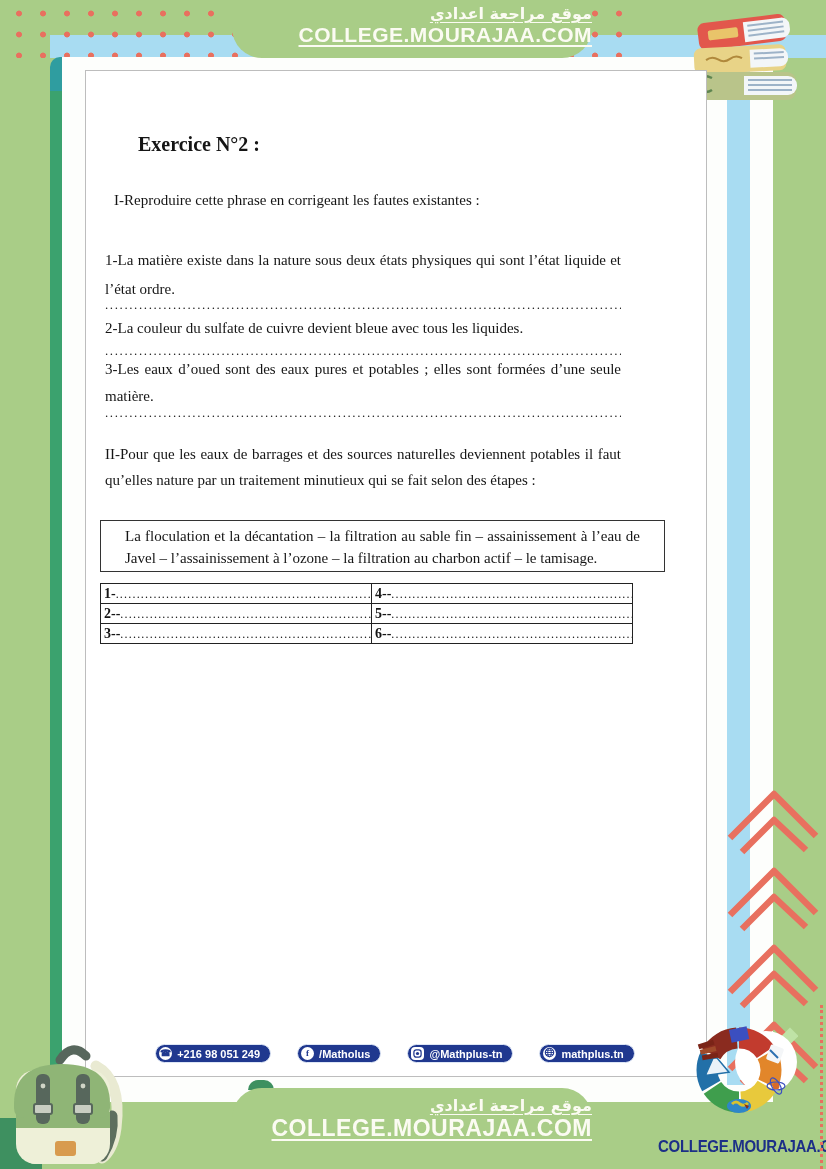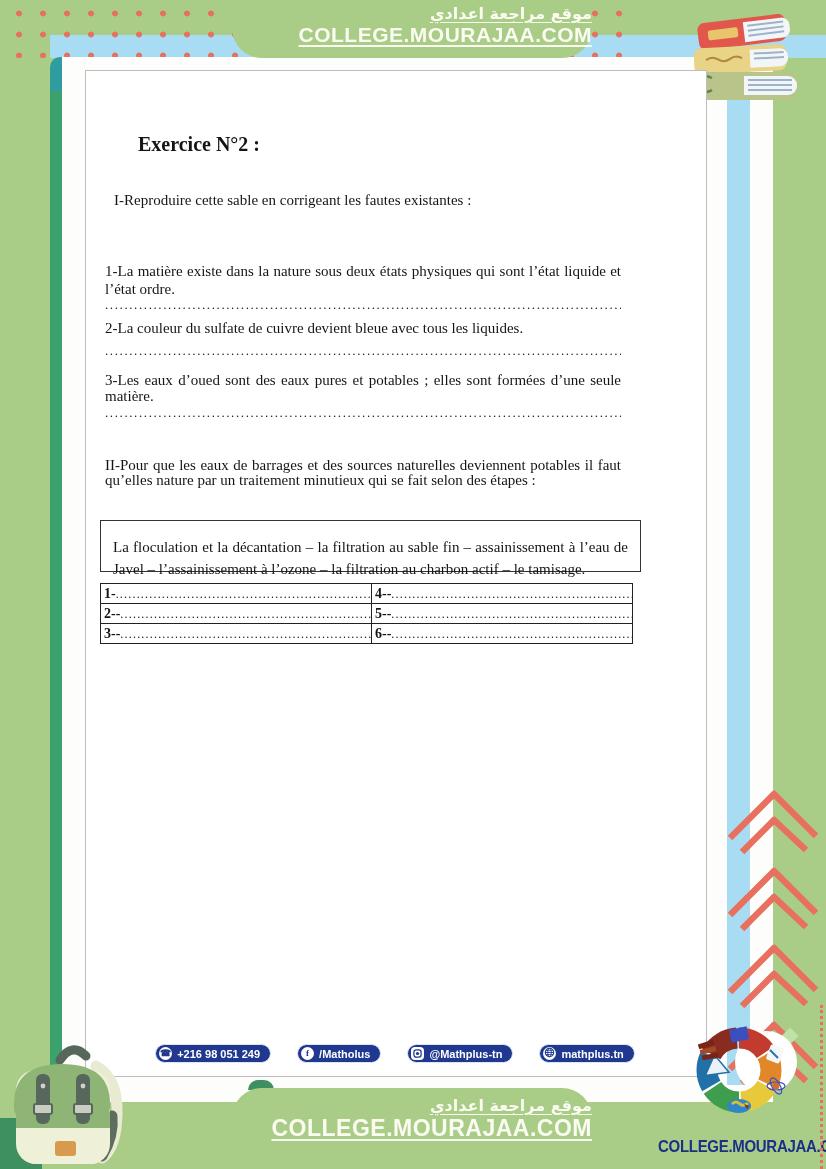--- a/index.html
+++ b/index.html
@@ -39,26 +39,26 @@
   .banner-bottom .url{font-size:23px;}
   .leaf-decor{left:248px;top:1080px;width:26px;height:10px;background:#3e9060;
     border-radius:13px 13px 0 0;}
   .blob-bl{left:-18px;top:1118px;width:60px;height:70px;background:#3e9060;border-radius:14px;}
 
   
   .page{left:85px;top:70px;width:620px;height:1005px;background:#fff;
     border:1px solid #bdbdbd;color:#111;}
   .doc{font-family:"Liberation Serif",serif;font-size:15px;color:#151515;}
   .pline{position:absolute;left:105px;width:516px;white-space:nowrap;}
-  .just{white-space:normal;text-align:justify;text-align-last:justify;margin-top:11px;}
+  .just{white-space:normal;text-align:justify;text-align-last:justify;}
   .dotline{position:absolute;left:105px;width:516px;overflow:hidden;white-space:nowrap;
     font-size:13px;letter-spacing:1.6px;color:#222;}
   .ex-title{position:absolute;left:138px;top:133px;font-weight:bold;font-size:20px;}
   .steps-box{position:absolute;left:100px;top:520px;width:515px;height:42px;
-    border:1.4px solid #333;padding:4px 12px;}
+    border:1.4px solid #333;padding:4px 24px;}
   .steps-box div{line-height:22px;}
   .ans-table{position:absolute;left:100px;top:583px;width:533px;border-collapse:collapse;
     table-layout:fixed;}
   .ans-table td{border:1.3px solid #222;height:19px;padding:0 3px;overflow:hidden;
     white-space:nowrap;font-family:"Liberation Serif",serif;}
   .ans-table .num{font-weight:bold;font-size:14px;}
   .ans-table .celldots{font-size:12px;letter-spacing:1.2px;}
 
   
   .badges{position:absolute;left:85px;top:1044px;width:620px;display:flex;
@@ -112,21 +112,21 @@
     <path d="M62 78h44M62 83h44M62 88h44" stroke="#9db3c8" stroke-width="2" fill="none"></path>
     <path d="M10 76 q8 -4 16 0 M14 88 q6 4 12 0" stroke="#5e8550" stroke-width="2.5" fill="none"></path>
   </g>
 </svg>
 
 <div class="abs page doc"></div>
 
 <div class="abs doc" style="left:0;top:0;width:826px;height:1169px;pointer-events:none">
   <div class="ex-title">Exercice N°2 :</div>
 
-  <div class="pline" style="left:114px;top:192px">I-Reproduire cette sable en corrigeant les fautes existantes :</div>
+  <div class="pline" style="left:114px;top:192px">I-Reproduire cette phrase en corrigeant les fautes existantes :</div>
 
   <div class="pline just" style="top:252px">1-La matière existe dans la nature sous deux états physiques qui sont l’état liquide et</div>
   <div class="pline" style="top:281px">l’état ordre.</div>
   <div class="dotline" style="top:297px">..........................................................................................................................................................................................</div>
 
   <div class="pline" style="top:320px">2-La couleur du sulfate de cuivre devient bleue avec tous les liquides.</div>
   <div class="dotline" style="top:343px">..........................................................................................................................................................................................</div>
 
   <div class="pline just" style="top:361px">3-Les eaux d’oued sont des eaux pures et potables ; elles sont formées d’une seule</div>
   <div class="pline" style="top:388px">matière.</div>

